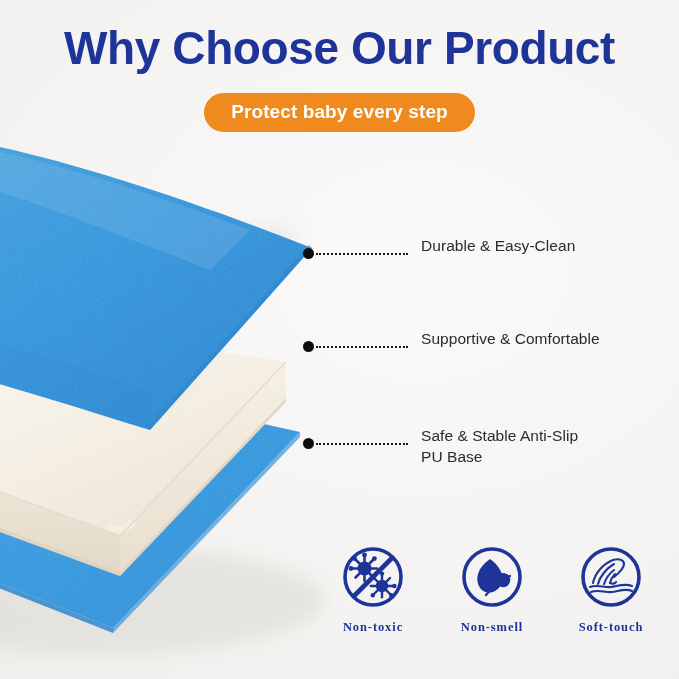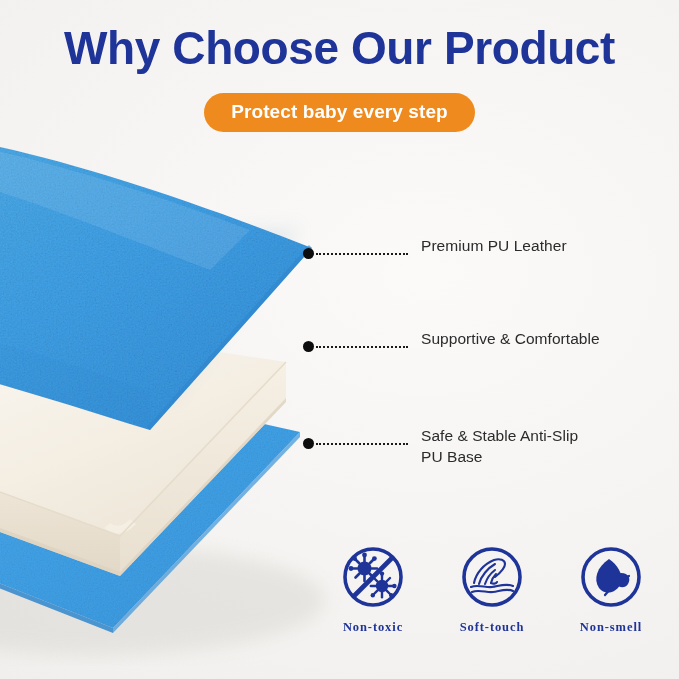--- a/index.html
+++ b/index.html
@@ -244,21 +244,21 @@
   <div class="headline">Why Choose Our Product</div>
 
   <div class="badge-wrap">
     <span class="badge">Protect baby every step</span>
   </div>
 
   <div class="callout" id="callout-1">
     <span class="dot"></span>
     <span class="leader"></span>
     <span class="ctext">
-      <span class="l2">Premium PU Leather</span>
+      <span>Durable &amp; Easy-Clean</span>
     </span>
   </div>
 
   <div class="callout" id="callout-2">
     <span class="dot"></span>
     <span class="leader"></span>
     <span class="ctext">
       <span>Supportive &amp; Comfortable</span>
     </span>
   </div>
@@ -319,47 +319,47 @@
           <line x1="52.5" y1="15.5" x2="15.5" y2="52.5" stroke="#f4f3f1" stroke-width="1.4" stroke-linecap="round" opacity="0"></line>
         </svg>
       </div>
       <div class="flabel">Non-toxic</div>
     </div>
 
     <div class="feature">
       <div class="ficon">
         <svg viewBox="0 0 68 68" width="68" height="68" xmlns="http://www.w3.org/2000/svg">
           <circle cx="34" cy="34" r="28" fill="none" stroke="#1f3498" stroke-width="3.6"></circle>
+
+          <path d="M 32 16 C 20 24, 16 36, 22 45 C 28 53, 40 50, 44 40 C 47 32, 40 21, 32 16 Z" fill="#1f3498"></path>
+
+          <path d="M 44 30 C 52 30, 54 36, 51 41 C 48 46, 41 45, 39 40 C 38 36, 40 31, 44 30 Z" fill="#1f3498"></path>
+
+          <path d="M 28 52 C 34 44, 42 38, 52 33" fill="none" stroke="#1f3498" stroke-width="2.2" stroke-linecap="round"></path>
+        </svg>
+      </div>
+      <div class="flabel">Non-smell</div>
+    </div>
+
+    <div class="feature">
+      <div class="ficon">
+        <svg viewBox="0 0 68 68" width="68" height="68" xmlns="http://www.w3.org/2000/svg">
+          <circle cx="34" cy="34" r="28" fill="none" stroke="#1f3498" stroke-width="3.6"></circle>
           <g fill="none" stroke="#1f3498" stroke-width="2.1" stroke-linecap="round" stroke-linejoin="round">
 
             <path d="M 16 40 C 18 30, 26 21, 36 17 C 42 15, 47 17, 47 21 C 47 25, 42 30, 37 34"></path>
             <path d="M 21 41 C 23 33, 30 25, 37 21"></path>
             <path d="M 27 41 C 29 35, 33 30, 37 27"></path>
             <path d="M 33 40 C 34 36, 36 33, 38 31"></path>
 
             <path d="M 33 40 C 35 41, 38 41, 39 39"></path>
 
             <path d="M 13 44 C 20 41, 28 45, 34 44 C 41 43, 48 40, 55 43"></path>
             <path d="M 14 49 C 21 46, 29 50, 35 49 C 42 48, 49 45, 55 48"></path>
           </g>
         </svg>
       </div>
       <div class="flabel">Soft-touch</div>
     </div>
 
-    <div class="feature">
-      <div class="ficon">
-        <svg viewBox="0 0 68 68" width="68" height="68" xmlns="http://www.w3.org/2000/svg">
-          <circle cx="34" cy="34" r="28" fill="none" stroke="#1f3498" stroke-width="3.6"></circle>
-
-          <path d="M 32 16 C 20 24, 16 36, 22 45 C 28 53, 40 50, 44 40 C 47 32, 40 21, 32 16 Z" fill="#1f3498"></path>
-
-          <path d="M 44 30 C 52 30, 54 36, 51 41 C 48 46, 41 45, 39 40 C 38 36, 40 31, 44 30 Z" fill="#1f3498"></path>
-
-          <path d="M 28 52 C 34 44, 42 38, 52 33" fill="none" stroke="#1f3498" stroke-width="2.2" stroke-linecap="round"></path>
-        </svg>
-      </div>
-      <div class="flabel">Non-smell</div>
-    </div>
-
   </div>
 
 </div>
 
 </body></html>

